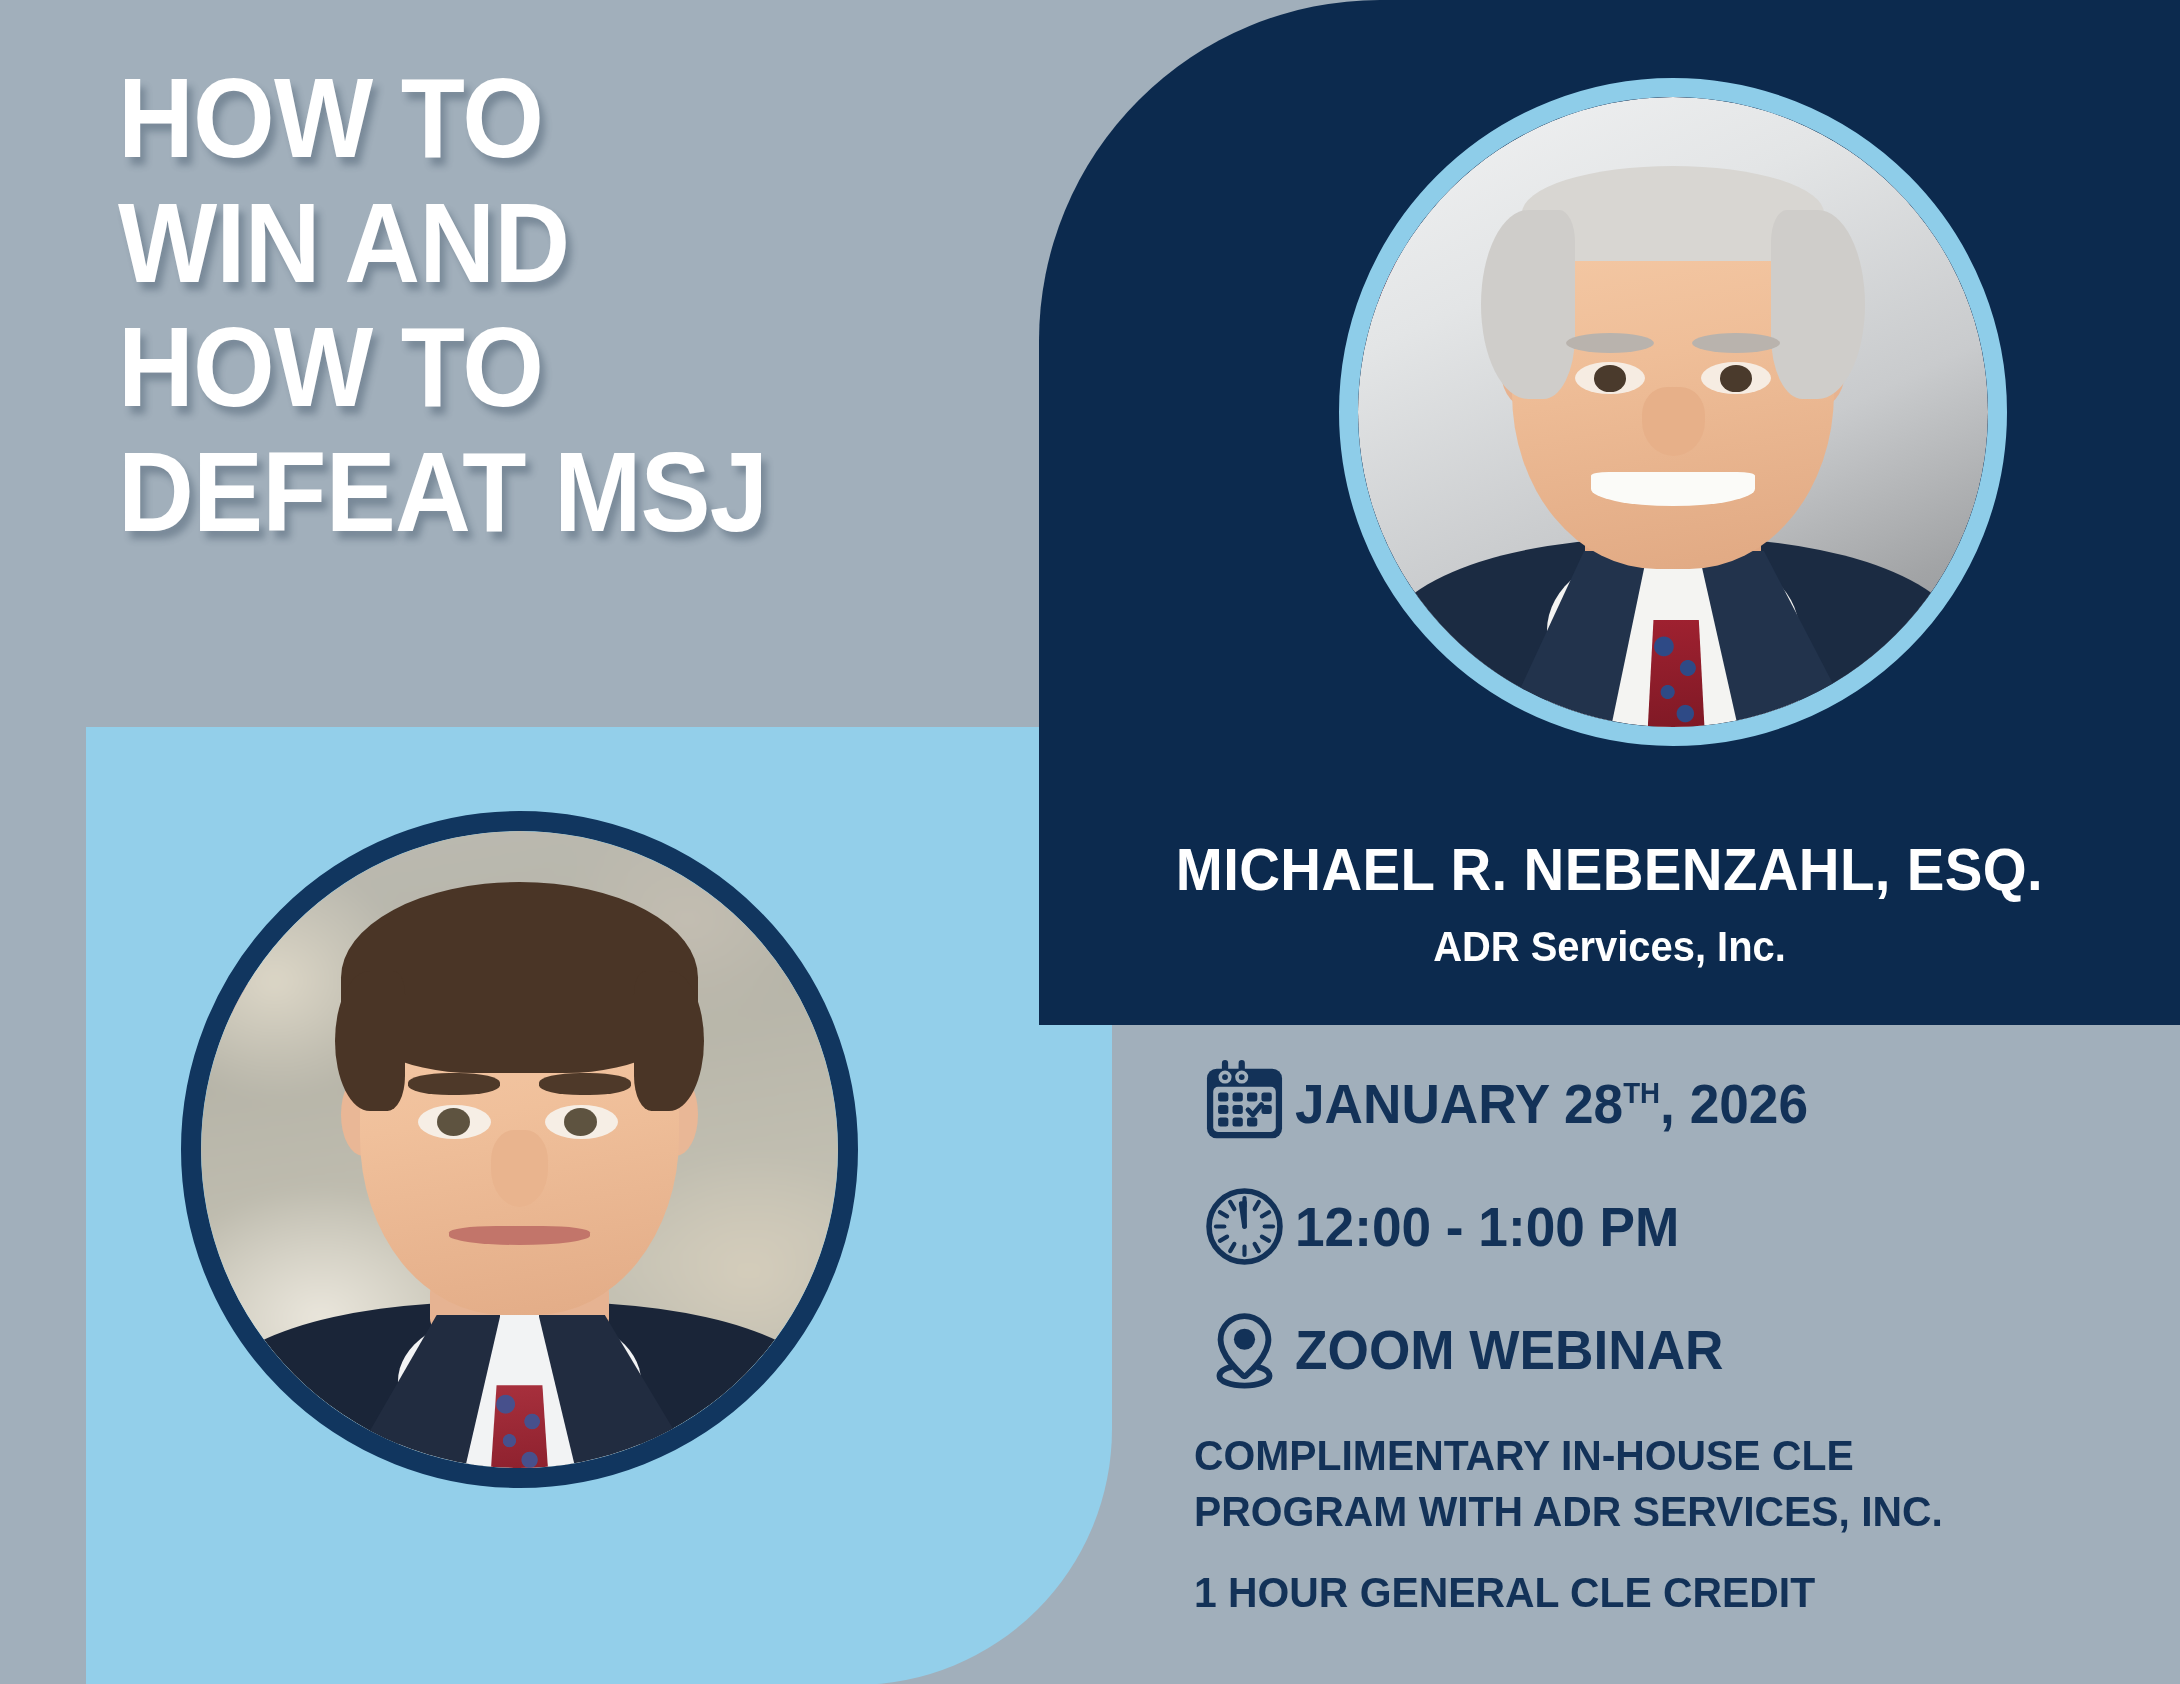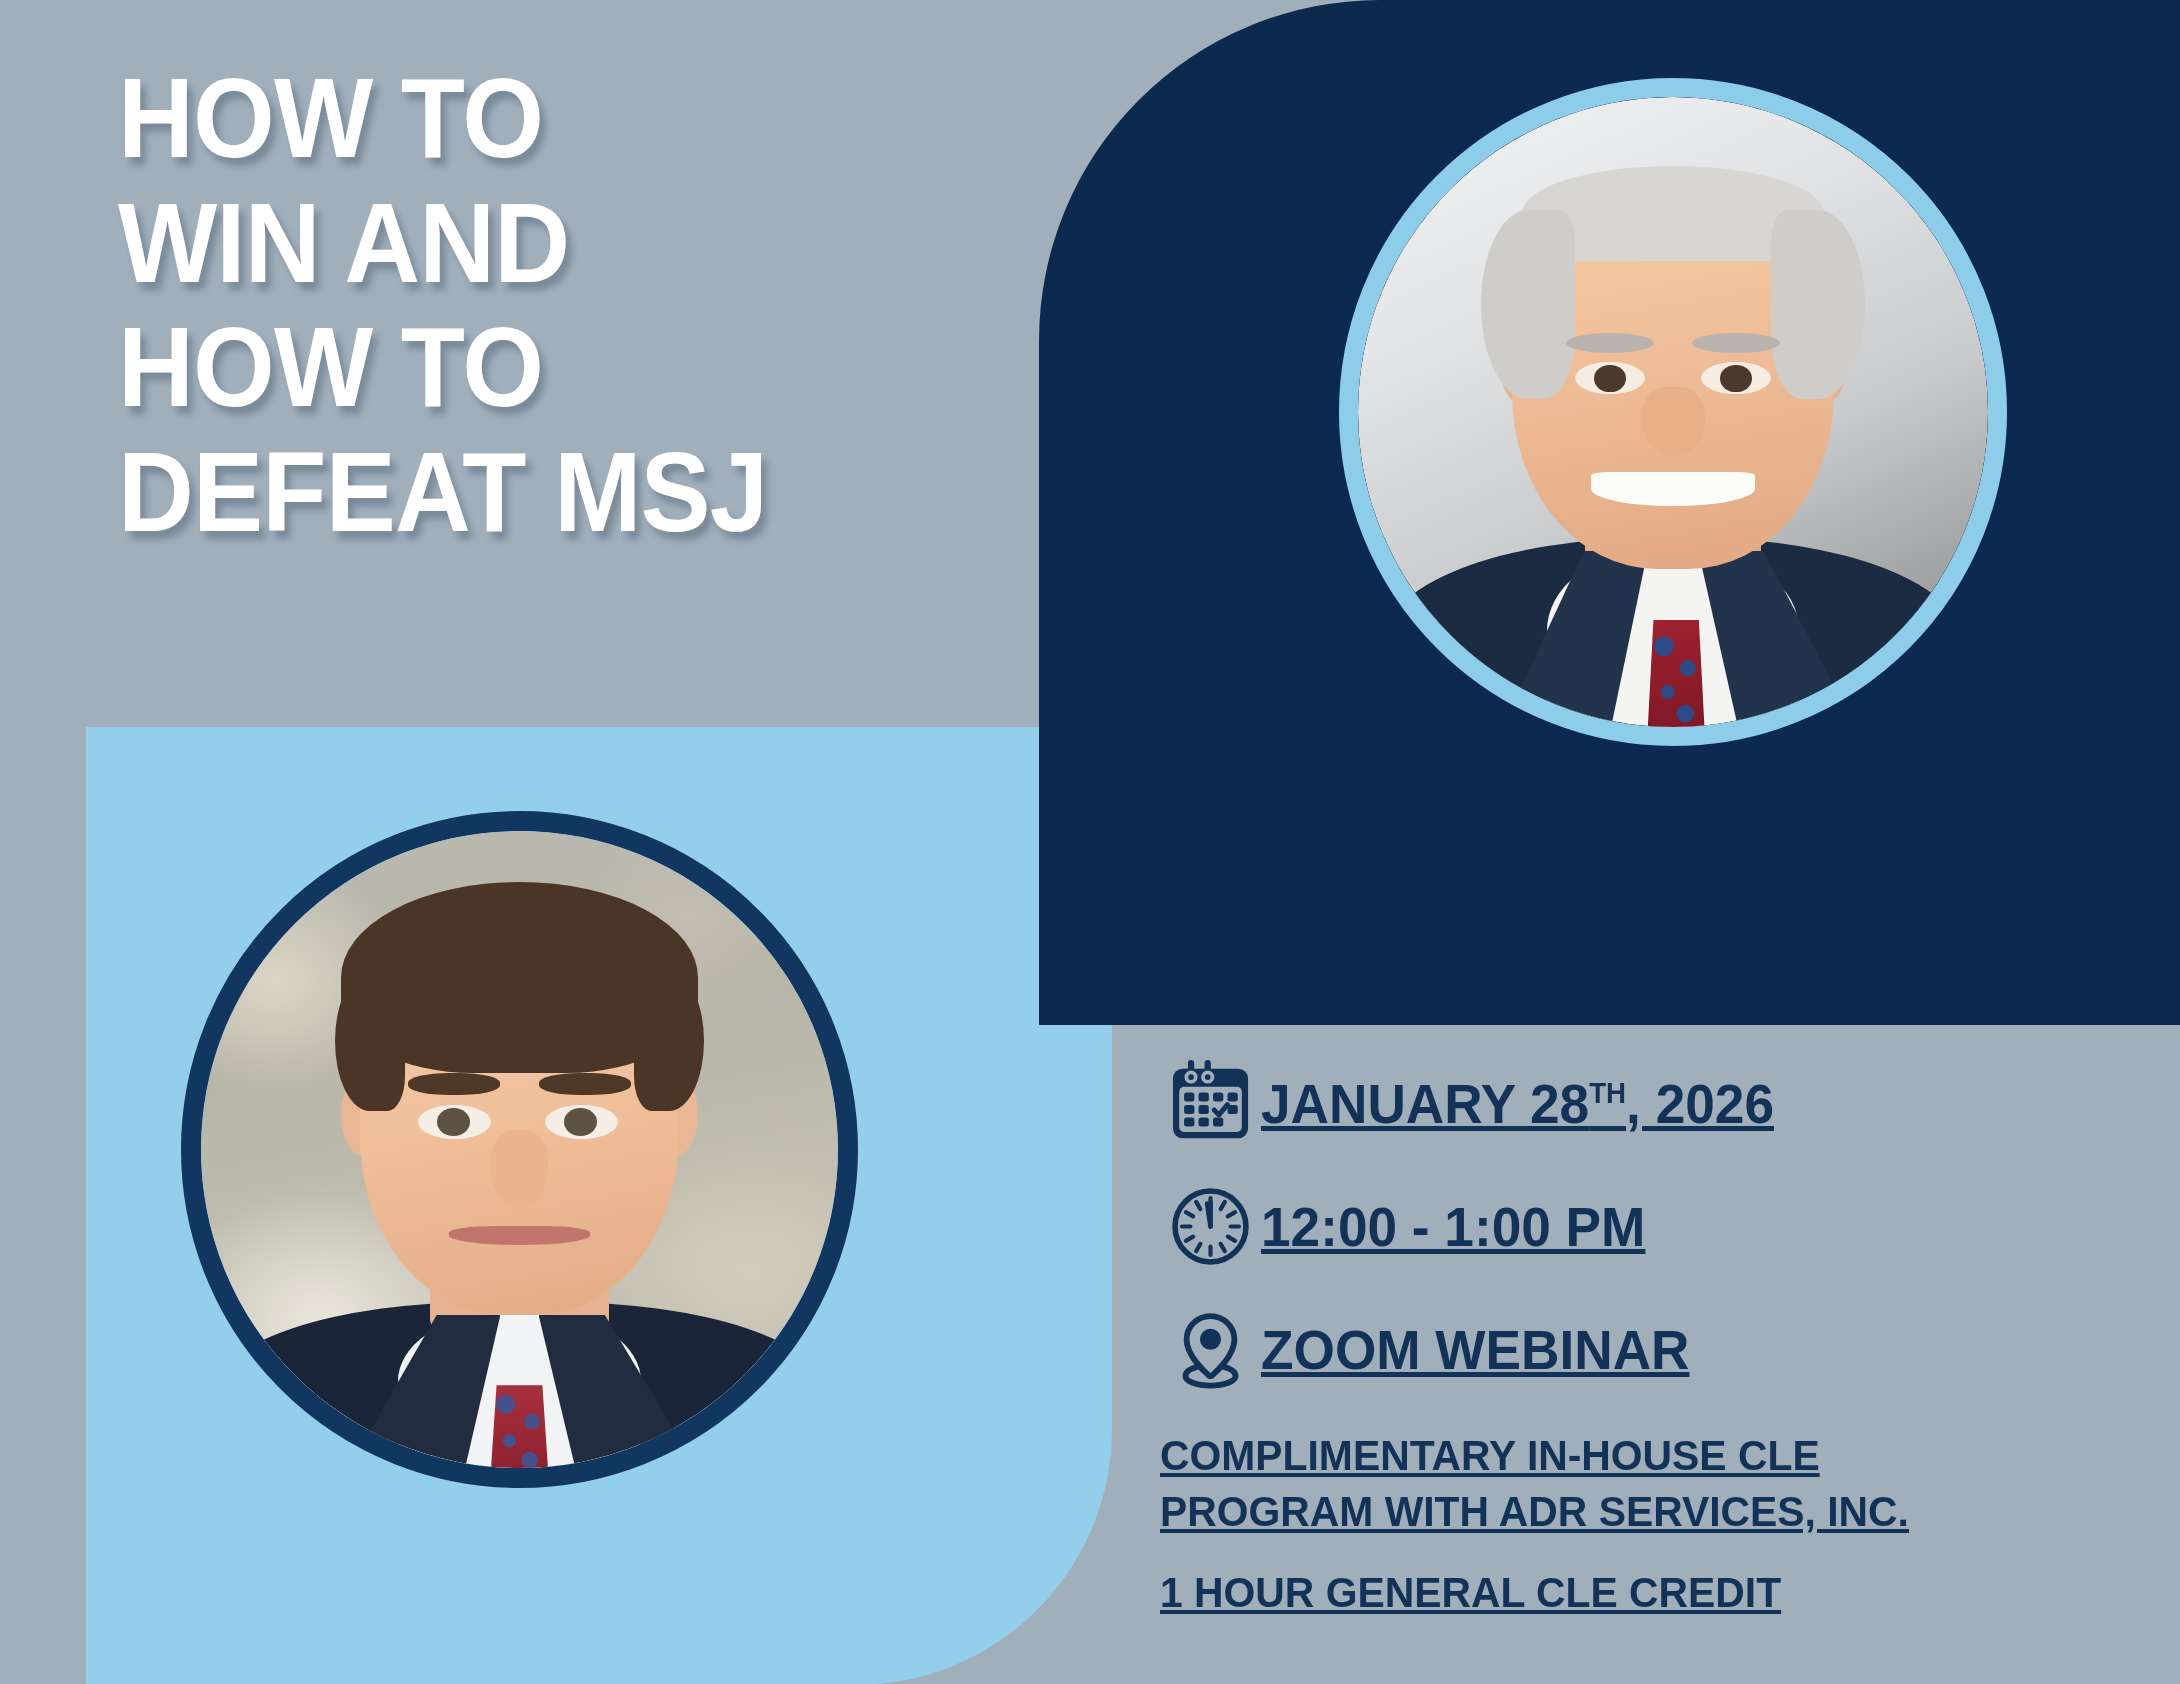--- a/index.html
+++ b/index.html
@@ -206,23 +206,22 @@
     color:#fff;font-weight:700;font-size:62px;letter-spacing:0.9px;
     transform:scaleX(0.95);transform-origin:center;white-space:nowrap;
   }
   .name-robert .n2{
     color:#fff;font-weight:700;font-size:41px;margin-top:17px;
     transform:scaleX(0.96);transform-origin:center;
   }
 
   
   .details{
-    position:absolute;left:1160px;top:1059px;width:980px;z-index:5;
+    position:absolute;left:1194px;top:1059px;width:980px;z-index:5;
     color:#133258;
-    text-decoration:underline;
   }
   .drow{display:flex;align-items:center;margin-bottom:34px;}
   .dicon{width:101px;flex:0 0 101px;display:flex;align-items:center;justify-content:center;}
   .dtext{
     font-weight:700;font-size:56px;letter-spacing:0px;color:#133258;
     transform:scaleX(0.95);transform-origin:left center;white-space:nowrap;
   }
   .dtext sup{font-size:0.52em;vertical-align:super;}
 
   .footer{margin-top:13px;}
@@ -273,20 +272,24 @@
       <div class="m-pupL pupil"></div>
       <div class="m-pupR pupil"></div>
       <div class="m-nose nose"></div>
       <div class="m-smileL"></div>
       <div class="m-smileR"></div>
       <div class="m-lip"></div>
       <div class="m-mouth mouth"></div>
     </div>
   </div>
 
+  <div class="name-michael">
+    <div class="n1">MICHAEL R. NEBENZAHL, ESQ.</div>
+    <div class="n2">ADR Services, Inc.</div>
+  </div>
 
   <div class="photo photo-robert">
     <div class="ph-inner">
       <div class="bg-outdoor"></div>
       <div class="r-suit suit"></div>
       <div class="r-neck neck"></div>
       <div class="r-shirt shirt"></div>
       <div class="r-lapelL lapelL"></div>
       <div class="r-lapelR lapelR"></div>
       <div class="r-collarL"></div>

